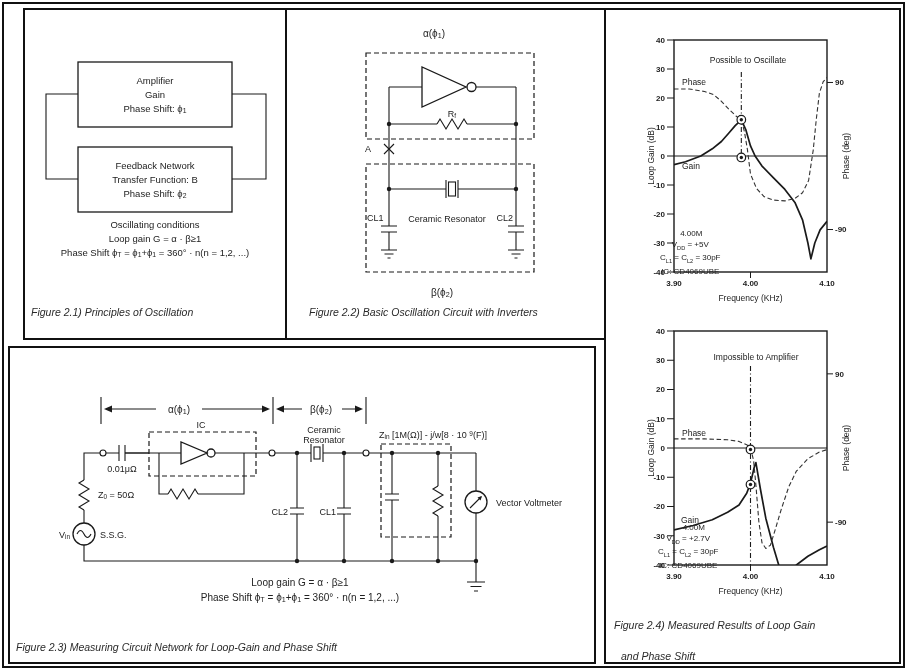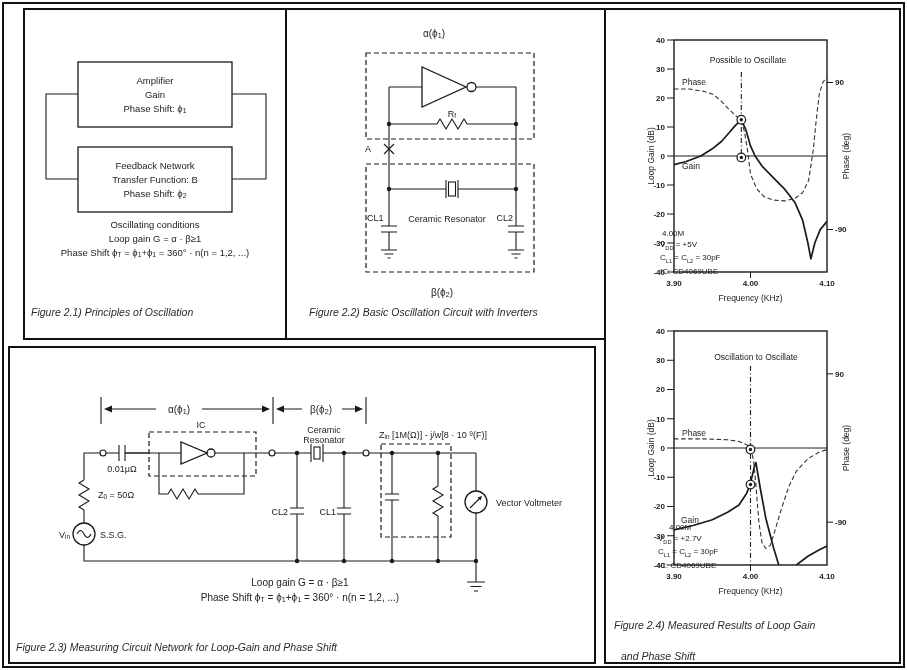--- a/index.html
+++ b/index.html
@@ -28,21 +28,21 @@
   .tick{stroke:#1a1a1a;stroke-width:1;}
   .ticklab{font-size:8px;font-weight:700;}
   .axlab{font-size:8.5px;}
   .gain-line{fill:none;stroke:#1a1a1a;stroke-width:1.7;stroke-linejoin:round;}
   .phase-line{fill:none;stroke:#333;stroke-width:1.1;stroke-dasharray:4.5,2.6;stroke-linejoin:round;}
   .vline{stroke:#1a1a1a;stroke-width:1.1;stroke-dasharray:5,2.5,1,2.5;}
   .marker-ring{fill:#fff;stroke:#1a1a1a;stroke-width:1.2;}
   .marker-dot{fill:#1a1a1a;}
   .ov{position:absolute;font-size:8.5px;color:#222;white-space:nowrap;}
   .ctr{transform:translateX(-50%);}
-  .cond{line-height:10.8px;font-size:8px;}
+  .cond{line-height:10.8px;font-size:8px;text-align:center;}
   .cond sub,.ov sub{font-size:70%;}
   .capdiv{position:absolute;font-size:10.5px;font-style:italic;color:#2a2a2a;white-space:nowrap;}
 </style>
 </head>
 <body>
 
 <div class="page">
 
   <section class="panel" id="p21">
     <svg width="273" height="328" viewBox="0 0 273 328">
@@ -270,21 +270,21 @@
     <div class="ov ctr" style="left:142px;top:45px">Possible to Oscillate</div>
     <div class="ov" style="left:76px;top:67px">Phase</div>
     <div class="ov" style="left:76px;top:151px">Gain</div>
     <div class="ov cond" style="left:54px;top:219px">
       <div style="margin-left:2px">4.00M</div>
       <div>V<sub>DD</sub> = +5V</div>
       <div>C<sub>L1</sub> = C<sub>L2</sub> = 30pF</div>
       <div>IC: CD4069UBE</div>
     </div>
 
-    <div class="ov ctr" style="left:150px;top:342px">Oscillation to Oscillate</div>
+    <div class="ov ctr" style="left:150px;top:342px">Impossible to Amplifier</div>
     <div class="ov" style="left:76px;top:418px">Phase</div>
     <div class="ov" style="left:75px;top:505px">Gain</div>
     <div class="ov cond" style="left:52px;top:513px">
       <div style="margin-left:11px">4.00M</div>
       <div>V<sub>DD</sub> = +2.7V</div>
       <div>C<sub>L1</sub> = C<sub>L2</sub> = 30pF</div>
       <div>IC: CD4069UBE</div>
     </div>
 
     <div class="capdiv" style="left:8px;top:609px">Figure 2.4) Measured Results of  Loop Gain</div>

